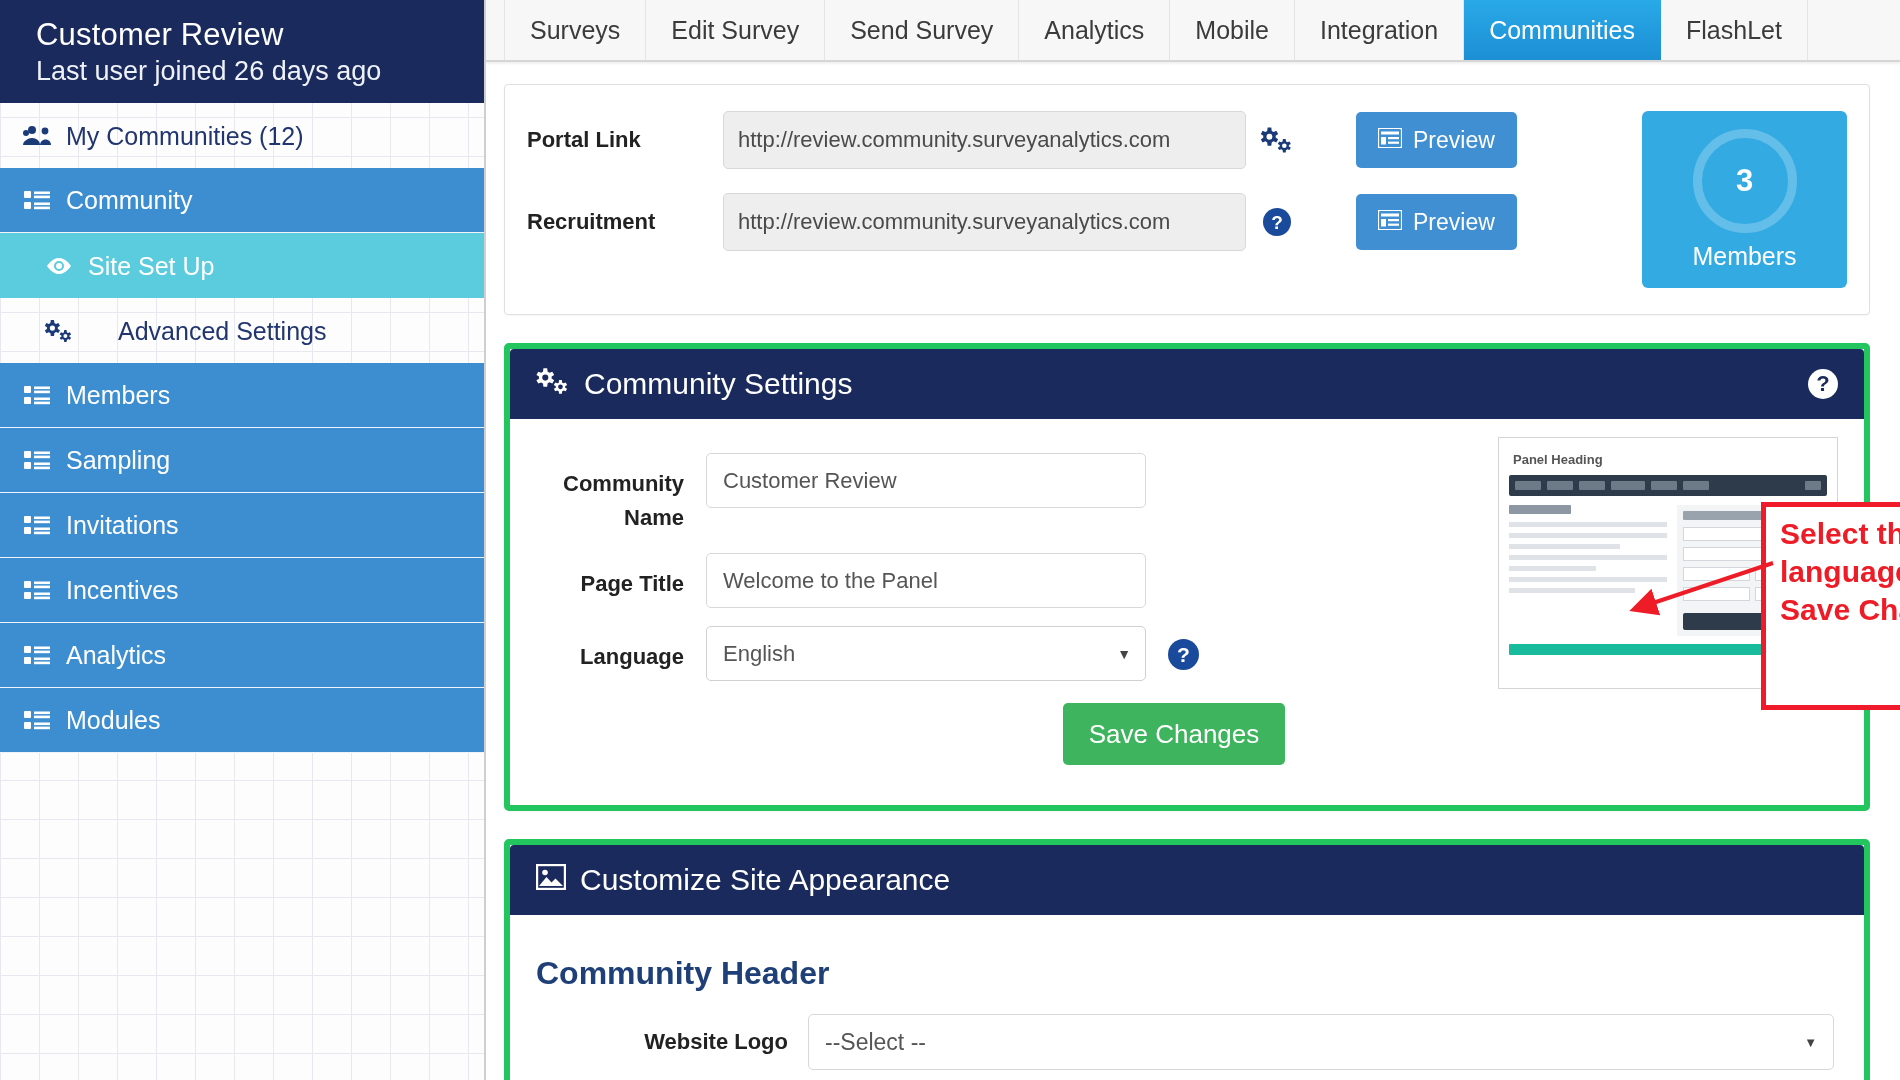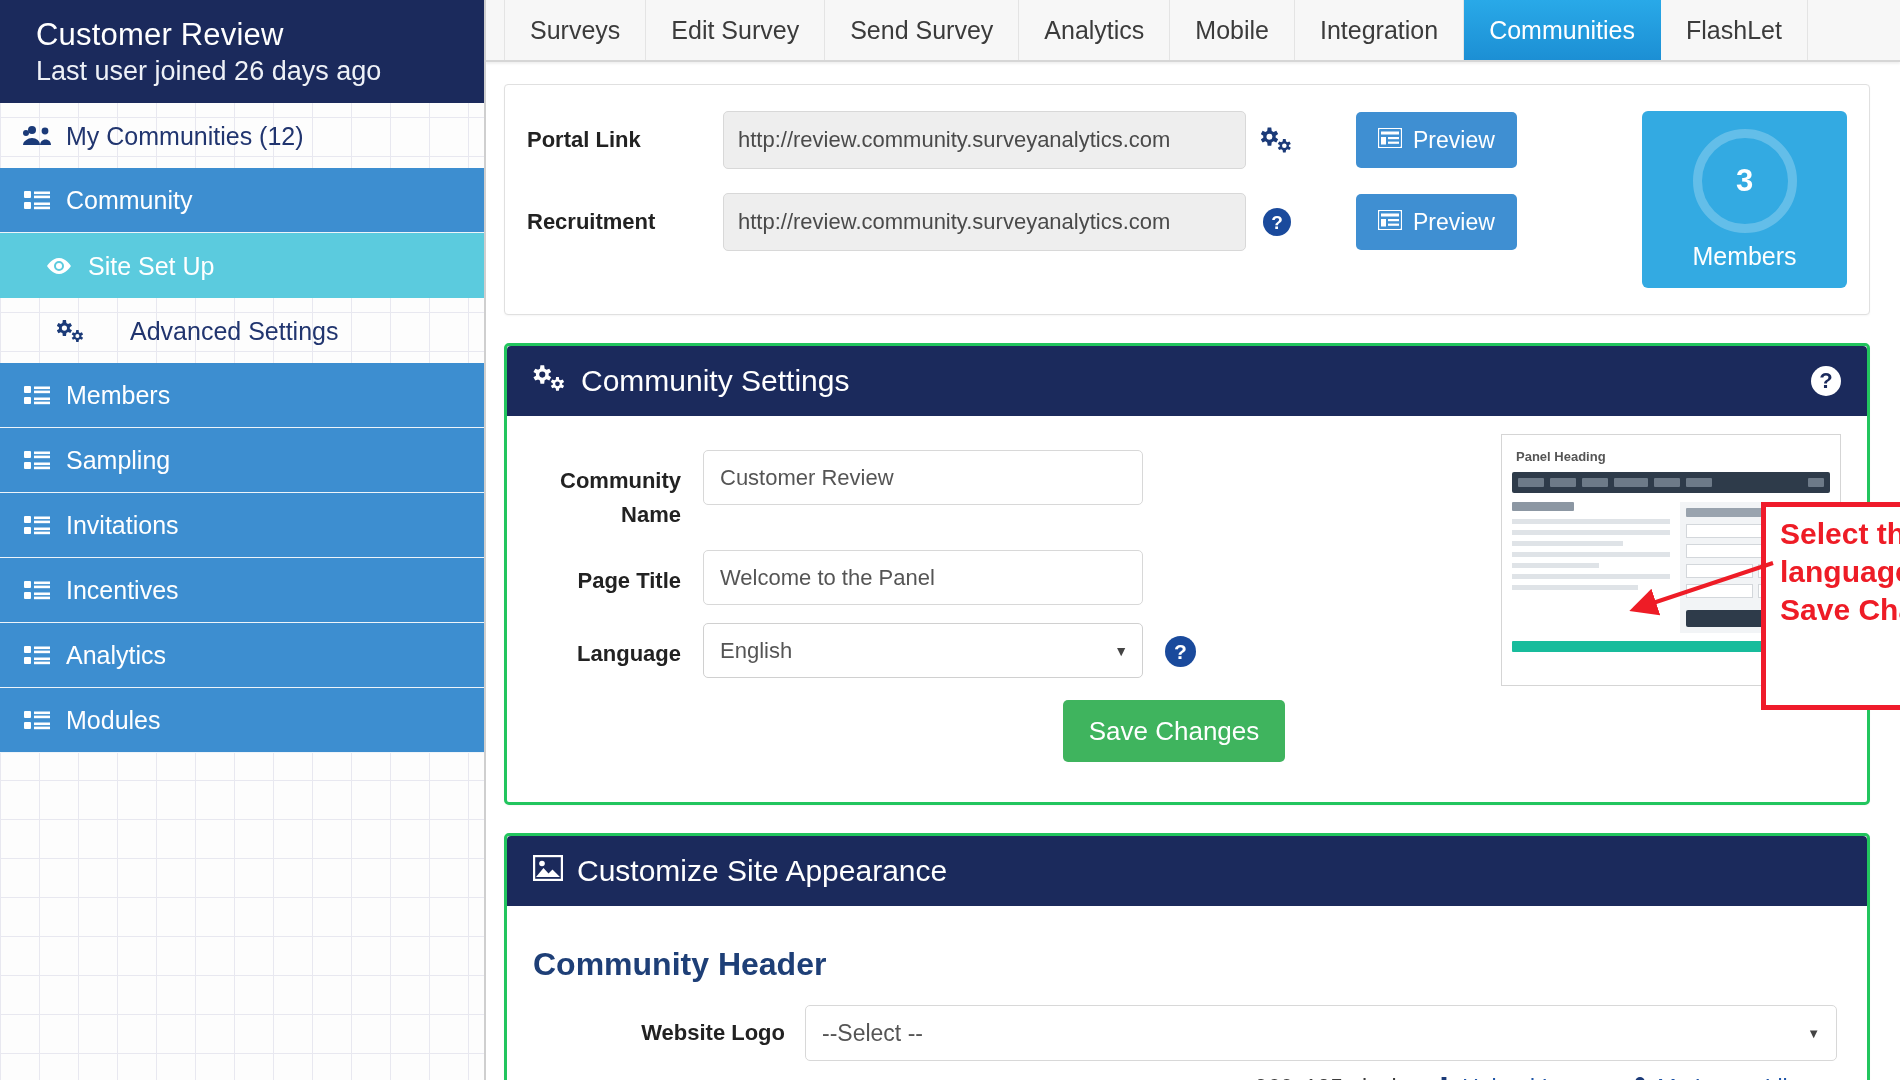--- a/index.html
+++ b/index.html
@@ -39,21 +39,21 @@
     padding-left: 22px; gap: 14px; cursor: pointer;
     position: relative;
   }
   .sb-item .lbl { font-size: 25px; line-height: 28px; }
   .sb-item.plain { background: transparent; }
   .sb-item.plain .lbl { color: #21356f; }
   .sb-item.blue { background: #3d8ed0; border-bottom: 1px solid #eef4fa; }
   .sb-item.blue .lbl { color: #ffffff; }
   .sb-item.sub-active { background: #5bcbde; padding-left: 44px; }
   .sb-item.sub-active .lbl { color: #ffffff; }
-  .sb-item.sub { background: transparent; padding-left: 56px; gap: 44px; }
+  .sb-item.sub { background: transparent; padding-left: 44px; gap: 44px; }
   .sb-item.sub .lbl { color: #21356f; }
   .sb-ico { display: inline-flex; align-items: center; justify-content: center; width: 30px; }
   .sb-ico svg { display: block; }
 
   
   .main { flex: 1 1 auto; height: 1080px; position: relative; background: #fff; overflow: hidden; }
 
   
   .navbar {
     height: 62px; background: #f7f7f7;
@@ -116,21 +116,21 @@
     width: 104px; height: 104px; border-radius: 50%;
     border: 9px solid rgba(255,255,255,.24);
     display: flex; align-items: center; justify-content: center;
     font-size: 31px; font-weight: bold; color: #fff;
   }
   .members-lbl { margin-top: 9px; font-size: 25px; }
 
   
   .panel {
     margin: 28px 30px 0 18px;
-    border: 3px solid #22c55e; border-radius: 5px; background: #fff;
+    border: 6px solid #22c55e; border-radius: 5px; background: #fff;
     box-shadow: 0 1px 2px rgba(0,0,0,.04);
   }
   .panel-head {
     background: #1b2a5c; color: #fff; height: 70px; border-radius: 4px 4px 0 0;
     display: flex; align-items: center; padding: 0 26px 0 26px;
     font-size: 30px; gap: 14px;
   }
   .panel-head .spacer { flex: 1 1 auto; }
   .help-w {
     width: 30px; height: 30px; border-radius: 50%; background: #ffffff;

